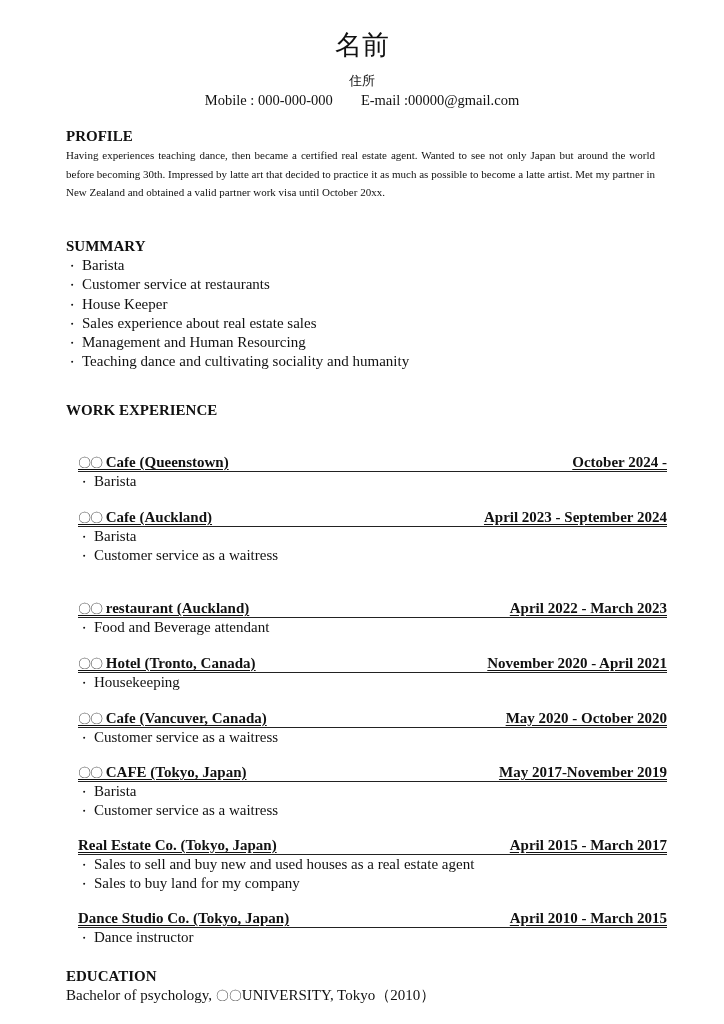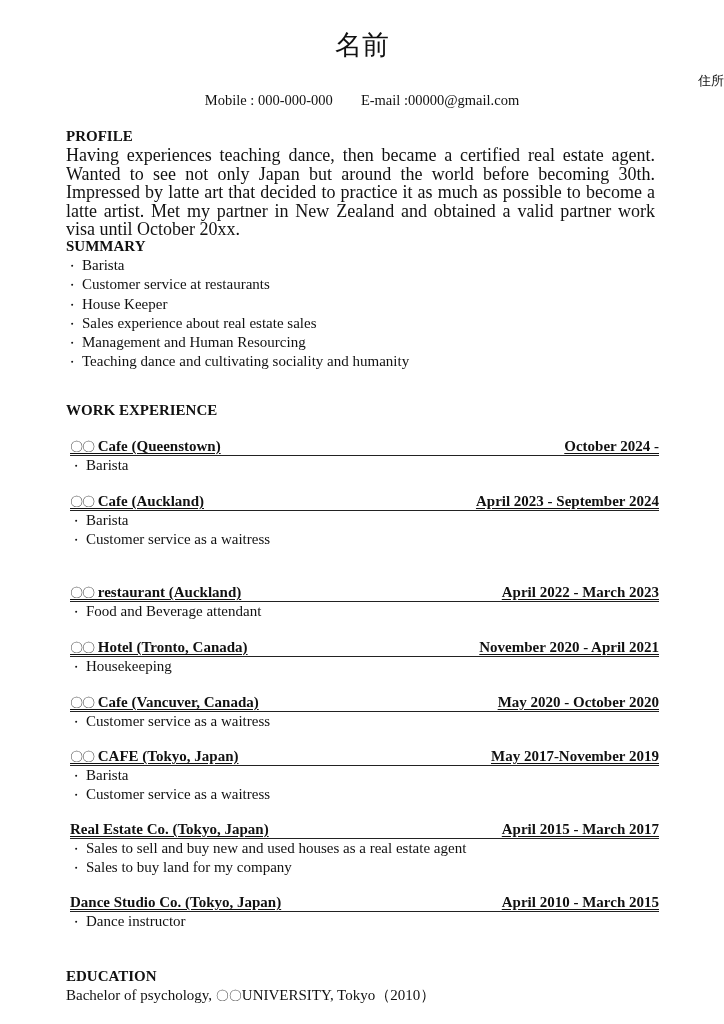--- a/index.html
+++ b/index.html
@@ -10,42 +10,42 @@
     position: relative;
   }
   .page { position: absolute; left: 66px; top: 0; width: 589px; }
   .name {
     position: absolute; left: 0; width: 724px; top: 28px;
     text-align: center; font-size: 27px; line-height: 34px;
     font-family: "DejaVu Serif", serif;
   }
   .address {
     position: absolute; left: 0; width: 724px; top: 73px;
-    text-align: right; font-size: 13px; line-height: 16px;
+    text-align: center; font-size: 13px; line-height: 16px;
     font-family: "DejaVu Sans", sans-serif;
   }
   .contact {
     position: absolute; left: 0; width: 724px; top: 91px;
     text-align: center; font-size: 14.5px; line-height: 18px;
   }
   .contact span + span { margin-left: 28px; }
   .section-title {
     position: absolute; left: 0; font-weight: bold; font-size: 15px; line-height: 18px;
   }
   .profile-text {
     position: absolute; left: 0; top: 146px; width: 589px;
-    font-size: 18px; line-height: 18.5px; text-align: justify;
+    font-size: 11px; line-height: 18.5px; text-align: justify;
   }
   .bullets { position: absolute; left: 0; margin: 0; padding: 0; list-style: none; }
   .bullets li { font-size: 15px; line-height: 18.3px; white-space: nowrap; }
   .bullets li::before {
     content: "・"; font-family: "DejaVu Sans", sans-serif; font-size: 12px;
     display: inline-block; width: 16px; text-align: left;
   }
-  .job { position: absolute; left: 4px; width: 589px; }
+  .job { position: absolute; left: 12px; width: 589px; margin-top: 16px; }
   .job-head {
     display: flex; justify-content: space-between;
     font-weight: bold; font-size: 15px; line-height: 17px;
     border-bottom: 1.6px solid #222; padding-bottom: 0;
     text-decoration: underline; text-underline-offset: 2px;
   }
   .job-head .circ { font-family: "DejaVu Sans", sans-serif; font-weight: normal; font-size: 13px; letter-spacing: -1px; text-decoration: underline; }
   .job .bullets { position: static; }
   .edu-text {
     position: absolute; left: 0; top: 986px; font-size: 15px; line-height: 18px; white-space: nowrap;

